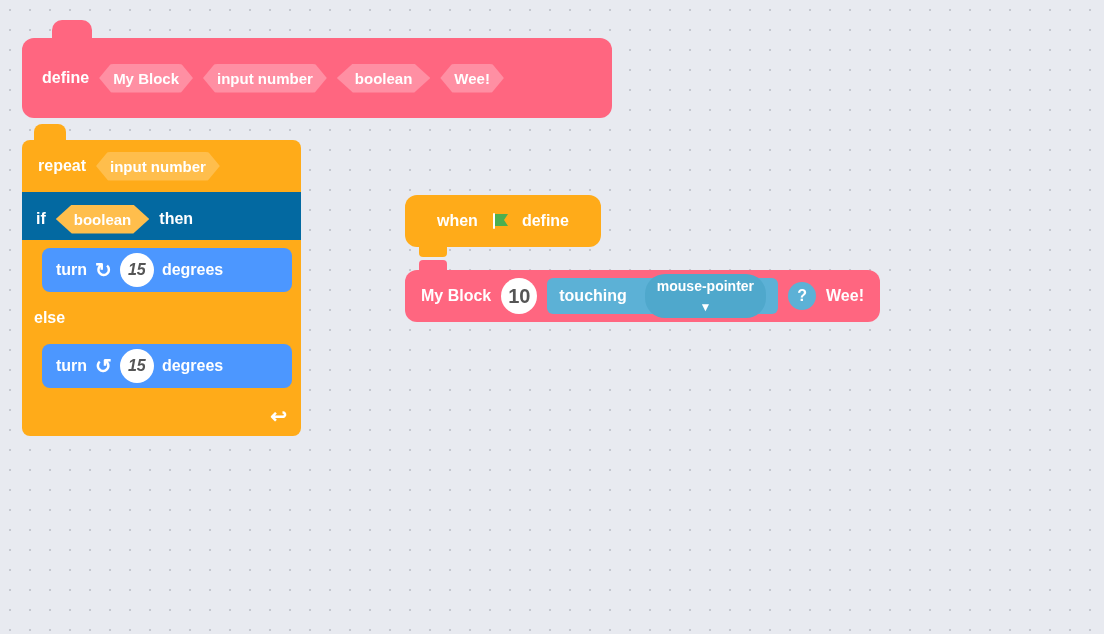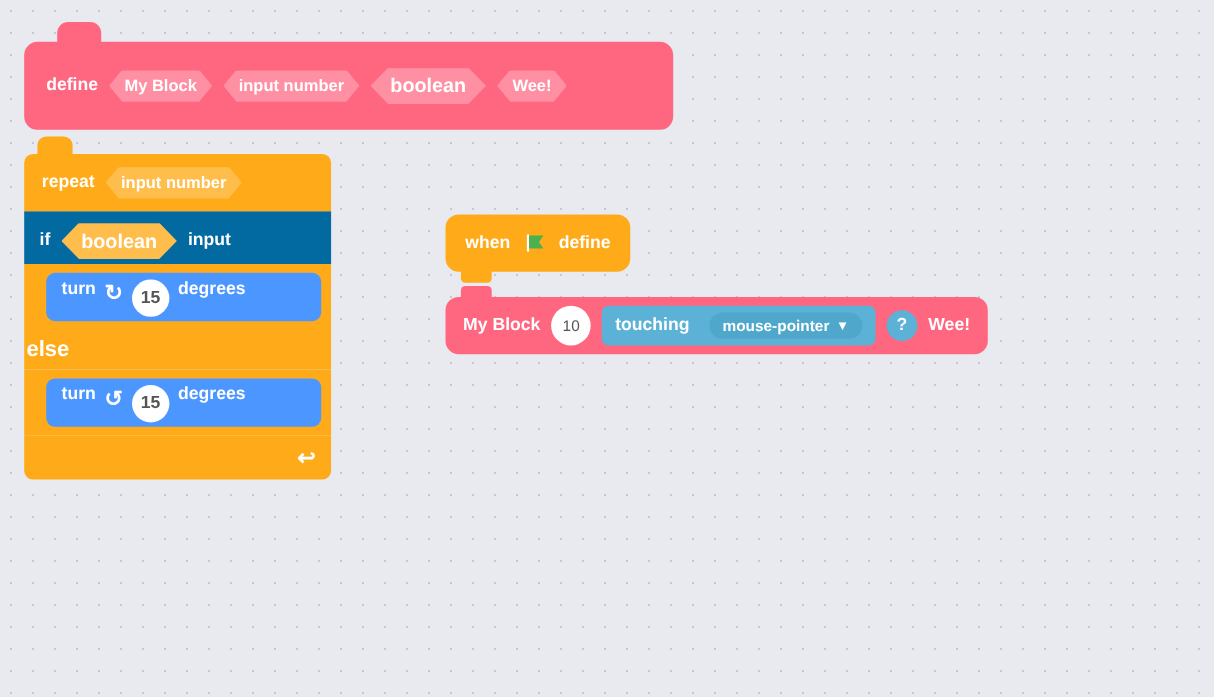--- a/index.html
+++ b/index.html
@@ -84,52 +84,53 @@
       font-size: 15px;
       font-weight: 700;
       color: white;
     }
 
     .boolean-pill {
       background-color: #ff8fa3;
       color: white;
       padding: 6px 18px;
       clip-path: polygon(16px 0%, calc(100% - 16px) 0%, 100% 50%, calc(100% - 16px) 100%, 16px 100%, 0% 50%);
-      font-size: 18px;
+      font-size: 15px;
       font-weight: 700;
       white-space: nowrap;
     }
 
     .circle-input {
       background-color: white;
       border-radius: 50%;
       width: 34px;
       height: 34px;
       display: flex;
       align-items: center;
       justify-content: center;
       color: #555;
       font-size: 16px;
       font-weight: 700;
+      font-style: italic;
     }
 
     .repeat-arrow {
       color: white;
       font-size: 20px;
     }
 
     
     .when-clicked-block {
       position: absolute;
       top: 195px;
       left: 405px;
       background-color: #ffab19;
       display: flex;
       align-items: center;
-      padding: 10px 18px;
+      padding: 10px 32px;
       border-radius: 12px;
       gap: 10px;
       height: 52px;
     }
 
     .when-clicked-block::before {
       content: '';
       position: absolute;
       bottom: -10px;
       left: 14px;
@@ -171,22 +172,22 @@
 
     .circle-input-small {
       background-color: white;
       border-radius: 50%;
       width: 36px;
       height: 36px;
       display: flex;
       align-items: center;
       justify-content: center;
       color: #555;
-      font-size: 14px;
-      font-weight: 400;
+      font-size: 20px;
+      font-weight: 700;
     }
 
     .touching-block {
       background-color: #5cb1d6;
       border-radius: 6px;
       display: flex;
       align-items: center;
       padding: 6px 12px;
       gap: 18px;
       height: 36px;
@@ -194,20 +195,21 @@
 
     .dropdown-pill {
       background-color: #4fa8cc;
       border-radius: 20px;
       padding: 4px 12px;
       display: flex;
       align-items: center;
       gap: 6px;
       color: white;
       font-size: 14px;
+      flex-direction: column;
     }
 
     .dropdown-arrow {
       font-size: 12px;
     }
 
     .question-mark-pill {
       background-color: #5cb1d6;
       border-radius: 50%;
       width: 28px;
@@ -245,43 +247,44 @@
       top: -16px;
       left: 12px;
       width: 32px;
       height: 18px;
       background-color: #ffab19;
       border-radius: 8px 8px 0 0;
     }
 
     .orange-else-row {
       background-color: #ffab19;
-      padding: 4px 2px;
-      color: white;
-      font-size: 20px;
+      padding: 4px 12px;
+      color: white;
+      font-size: 16px;
       font-weight: 700;
       display: flex;
       align-items: center;
       min-height: 36px;
     }
 
     .orange-bottom {
       background-color: #ffab19;
       border-radius: 0 0 8px 8px;
       display: flex;
       align-items: center;
       justify-content: flex-end;
       padding: 6px 14px;
       min-height: 40px;
     }
 
     .blue-block-inner {
       background-color: #4c97ff;
       border-radius: 8px;
       display: flex;
+      align-items: center;
       padding: 6px 14px;
       gap: 8px;
       margin: 4px 0;
       width: 250px;
       height: 44px;
     }
   </style>
 </head>
 <body>
 
@@ -310,21 +313,21 @@
       <div class="hex-pill-orange">
         <span>input number</span>
       </div>
     </div>
 
     <div style="background-color: #0369a1; padding: 6px 14px 0 14px; display: flex; align-items: center; gap: 10px; min-height: 48px;">
       <span class="block-label">if</span>
       <div class="boolean-pill" style="background-color: #ffbe4c;">
         <span>boolean</span>
       </div>
-      <span class="block-label">input</span>
+      <span class="block-label">then</span>
     </div>
 
     <div style="background-color: #ffab19; padding: 4px 0 4px 20px;">
       <div class="blue-block-inner">
         <span class="block-label">turn</span>
         <span style="font-size:20px; color:white;">↻</span>
         <div class="circle-input">
           <span>15</span>
         </div>
         <span class="block-label">degrees</span>

